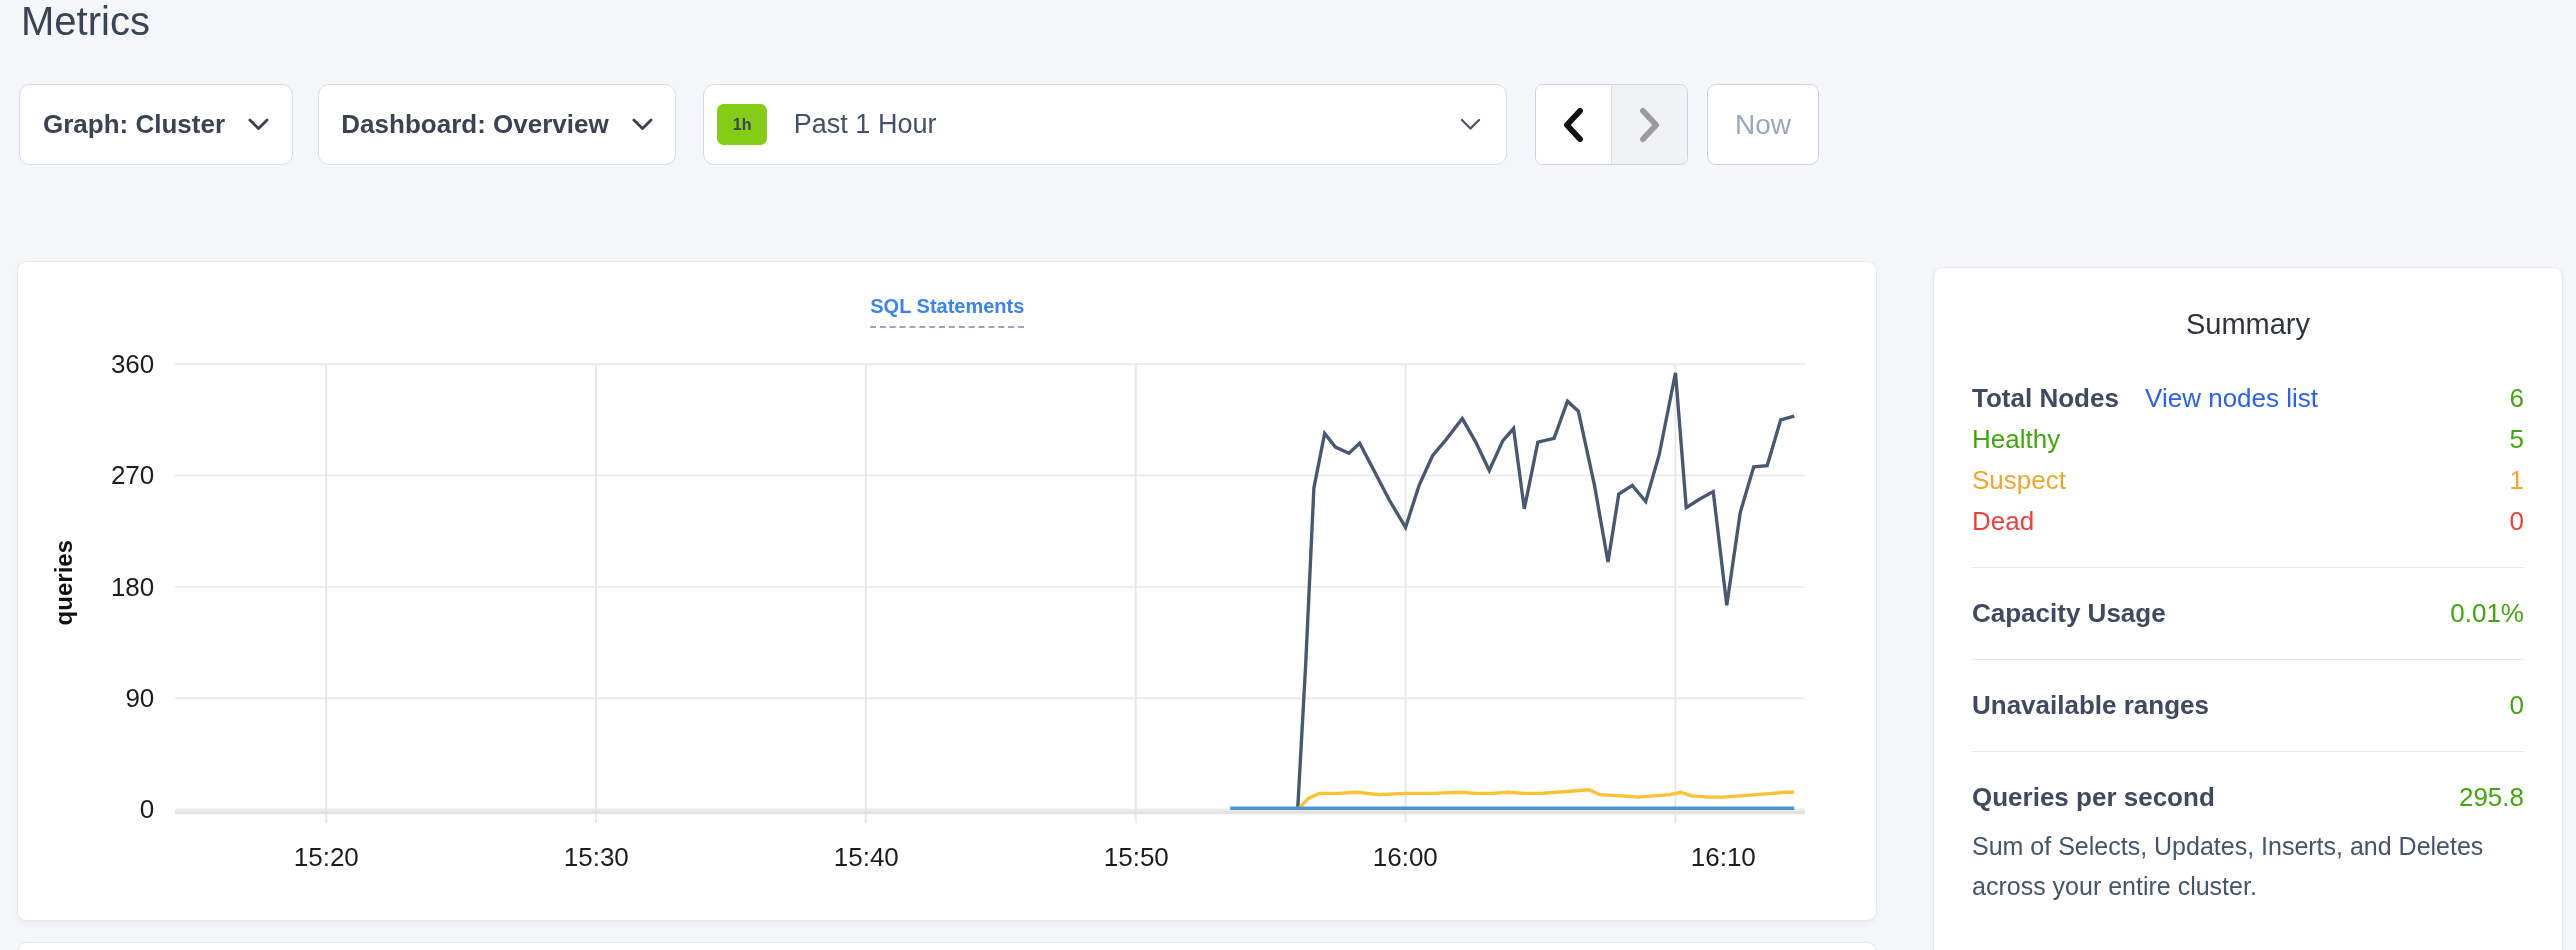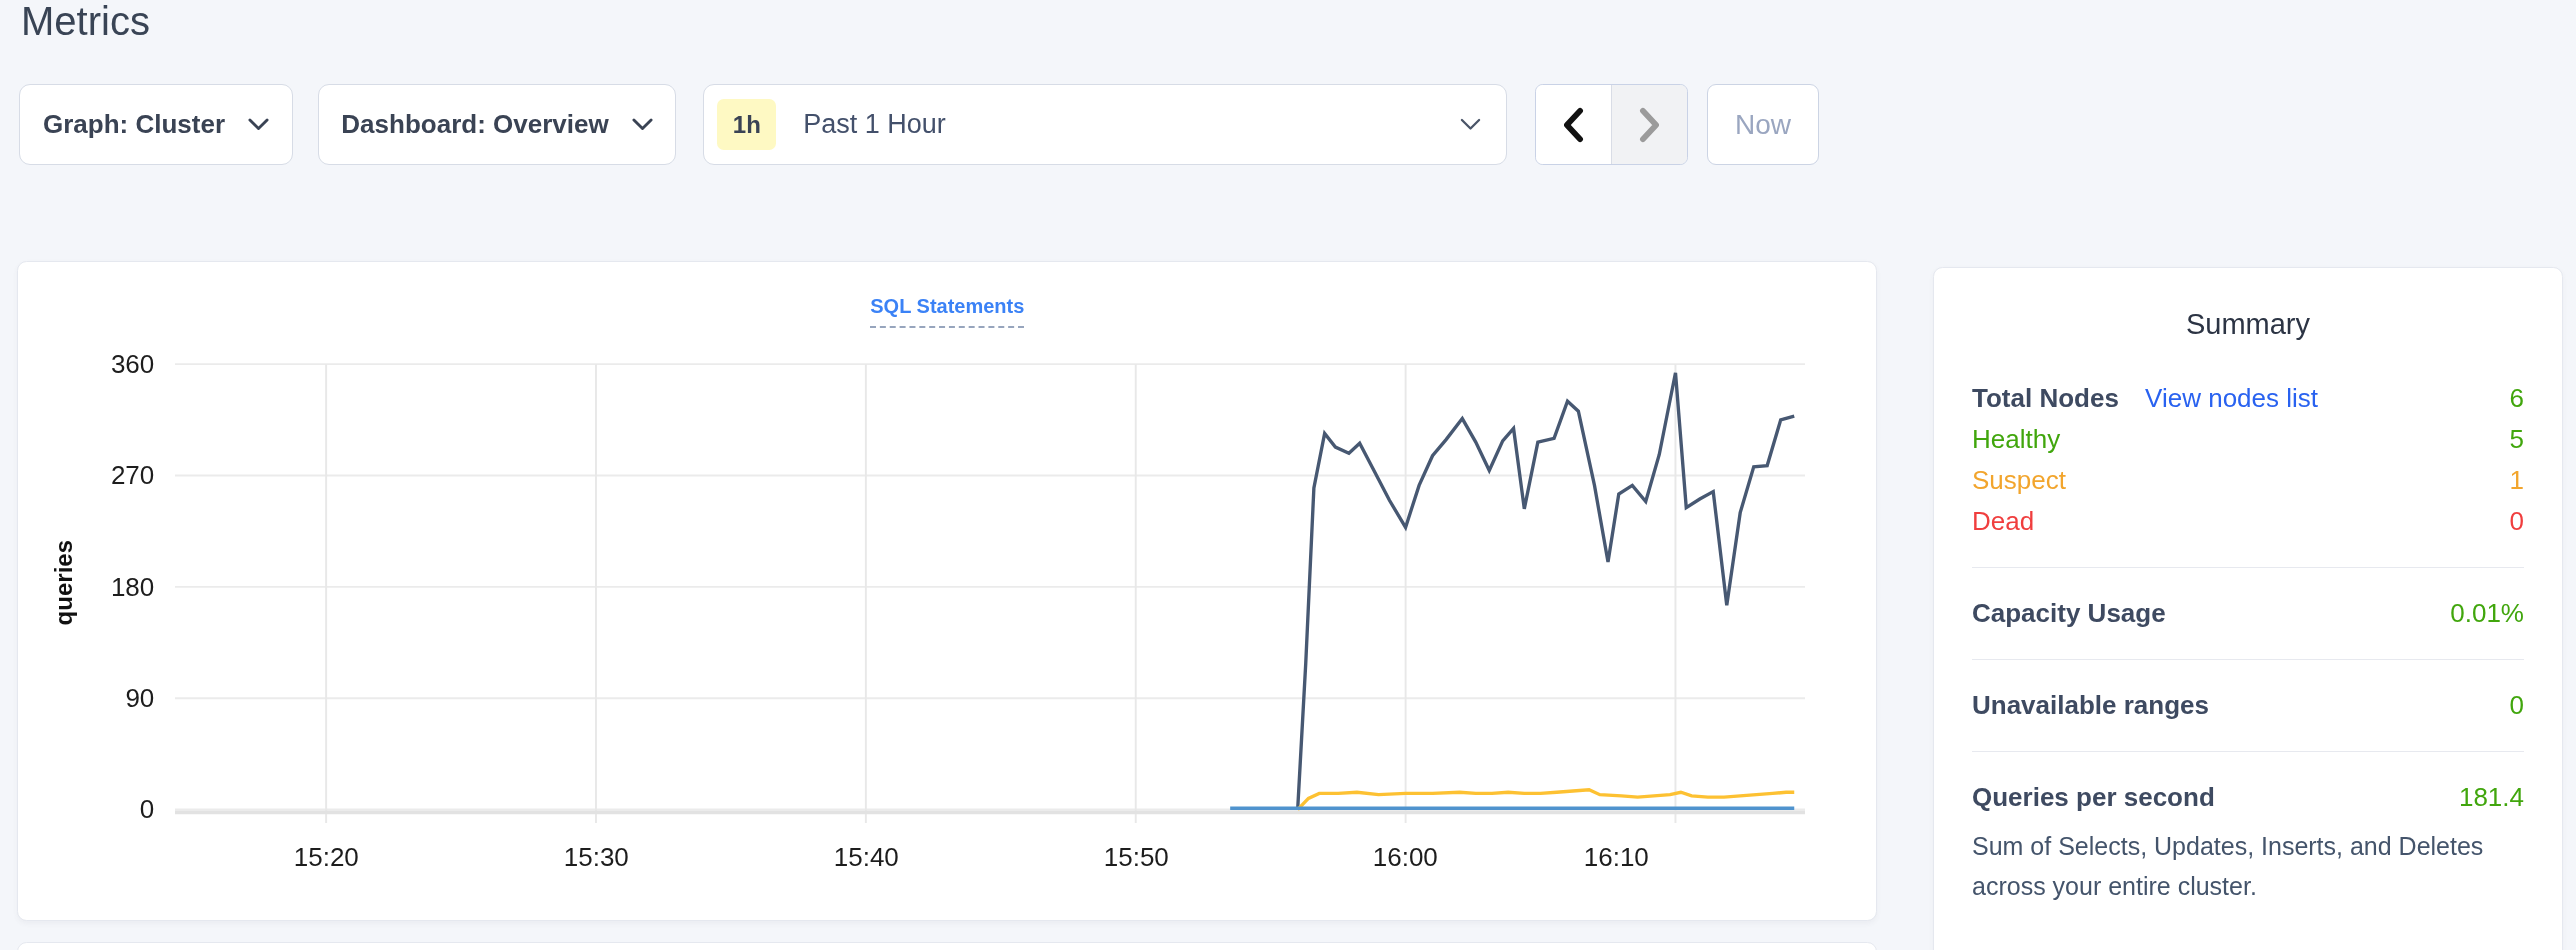--- a/index.html
+++ b/index.html
@@ -9,21 +9,21 @@
   }
   .page-title{position:absolute;left:21px;top:-1.9px;font-size:40px;line-height:1.15;font-weight:500;color:#394455;}
 
   
   .toolbar{position:absolute;left:19px;top:84px;height:81px;display:flex;align-items:stretch;}
   .btnbox{background:#fff;border:1px solid #d7dce6;border-radius:11px;display:flex;align-items:center;box-sizing:border-box;}
   .dd{justify-content:center;gap:23px;font-size:26px;font-weight:700;color:#3a4354;cursor:pointer;}
   .dd-graph{width:274px;margin-right:25px;}
   .dd-dash{width:358px;margin-right:27px;}
   .time-box{width:804px;padding:0 25px 0 13.4px;cursor:pointer;}
-  .badge-1h{background:#fef9c3;color:#3a4354;font-weight:700;font-size:24px;padding:11.5px 15.4px;border-radius:6.7px;margin-right:27px;}
+  .badge-1h{background:#84cc16;color:#3a4354;font-weight:700;font-size:16px;padding:11.5px 15.4px;border-radius:6.7px;margin-right:27px;}
   .time-label{font-size:27px;color:#43506b;flex:1;text-align:left;}
   .nav-group{display:flex;border:1px solid #c9d2e6;border-radius:7.7px;overflow:hidden;margin-left:28px;}
   .nav-btn{width:75px;display:flex;align-items:center;justify-content:center;background:#fff;cursor:pointer;}
   .nav-btn.next{background:#f1f2f4;border-left:1px solid #d9dde6;cursor:default;}
   .now-btn{margin-left:19px;width:110px;border:1px solid #ccd4e4;border-radius:9px;background:#fff;
            color:#9aa6c0;font-size:28px;display:flex;align-items:center;justify-content:center;}
 
   
   .chart-card{position:absolute;left:17.3px;top:261px;width:1858px;height:658px;background:#fff;
               border:1px solid #e5e8ef;border-radius:9.6px;box-shadow:0 2.9px 4.8px rgba(70,80,100,.05);}
@@ -103,21 +103,21 @@
   <span class="ytick" style="top: 466px;">0</span>
       <span class="ytick" style="top: 355px;">90</span>
       <span class="ytick" style="top: 244px;">180</span>
       <span class="ytick" style="top: 132px;">270</span>
       <span class="ytick" style="top: 21px;">360</span>
       <span class="xtick" style="left: 151px;">15:20</span>
       <span class="xtick" style="left: 421px;">15:30</span>
       <span class="xtick" style="left: 691px;">15:40</span>
       <span class="xtick" style="left: 961px; text-align: center;">15:50</span>
       <span class="xtick" style="left: 1230px;">16:00</span>
-      <span class="xtick" style="left: 1441px;">16:10</span>
+      <span class="xtick" style="left: 1548px;">16:10</span>
       <svg width="1630" height="480" viewBox="0 0 1698 500">
         <line x1="0" y1="486" x2="1698" y2="486" stroke="#ebebeb" stroke-width="2"></line>
         <line x1="0" y1="370" x2="1698" y2="370" stroke="#ebebeb" stroke-width="2"></line>
         <line x1="0" y1="254" x2="1698" y2="254" stroke="#ebebeb" stroke-width="2"></line>
         <line x1="0" y1="138" x2="1698" y2="138" stroke="#ebebeb" stroke-width="2"></line>
         <line x1="0" y1="22" x2="1698" y2="22" stroke="#ebebeb" stroke-width="2"></line>
         <line x1="157.43046357615896" y1="22" x2="157.43046357615896" y2="500" stroke="#e8e8e8" stroke-width="2"></line>
         <line x1="438.55629139072846" y1="22" x2="438.55629139072846" y2="500" stroke="#e8e8e8" stroke-width="2"></line>
         <line x1="719.6821192052981" y1="22" x2="719.6821192052981" y2="500" stroke="#e8e8e8" stroke-width="2"></line>
         <line x1="1000.8079470198676" y1="22" x2="1000.8079470198676" y2="500" stroke="#e8e8e8" stroke-width="2"></line>
@@ -165,19 +165,19 @@
 
   <div class="srow">
     <span class="lbl-bold">Unavailable ranges</span>
     <span class="green">0</span>
   </div>
 
   <hr class="sep">
 
   <div class="srow">
     <span class="lbl-bold">Queries per second</span>
-    <span class="green">181.4</span>
+    <span class="green">295.8</span>
   </div>
   <p class="desc">Sum of Selects, Updates, Inserts, and Deletes across your entire cluster.</p>
 </div>
 
 <div class="bottom-card"></div>
 
 
 </body></html>

